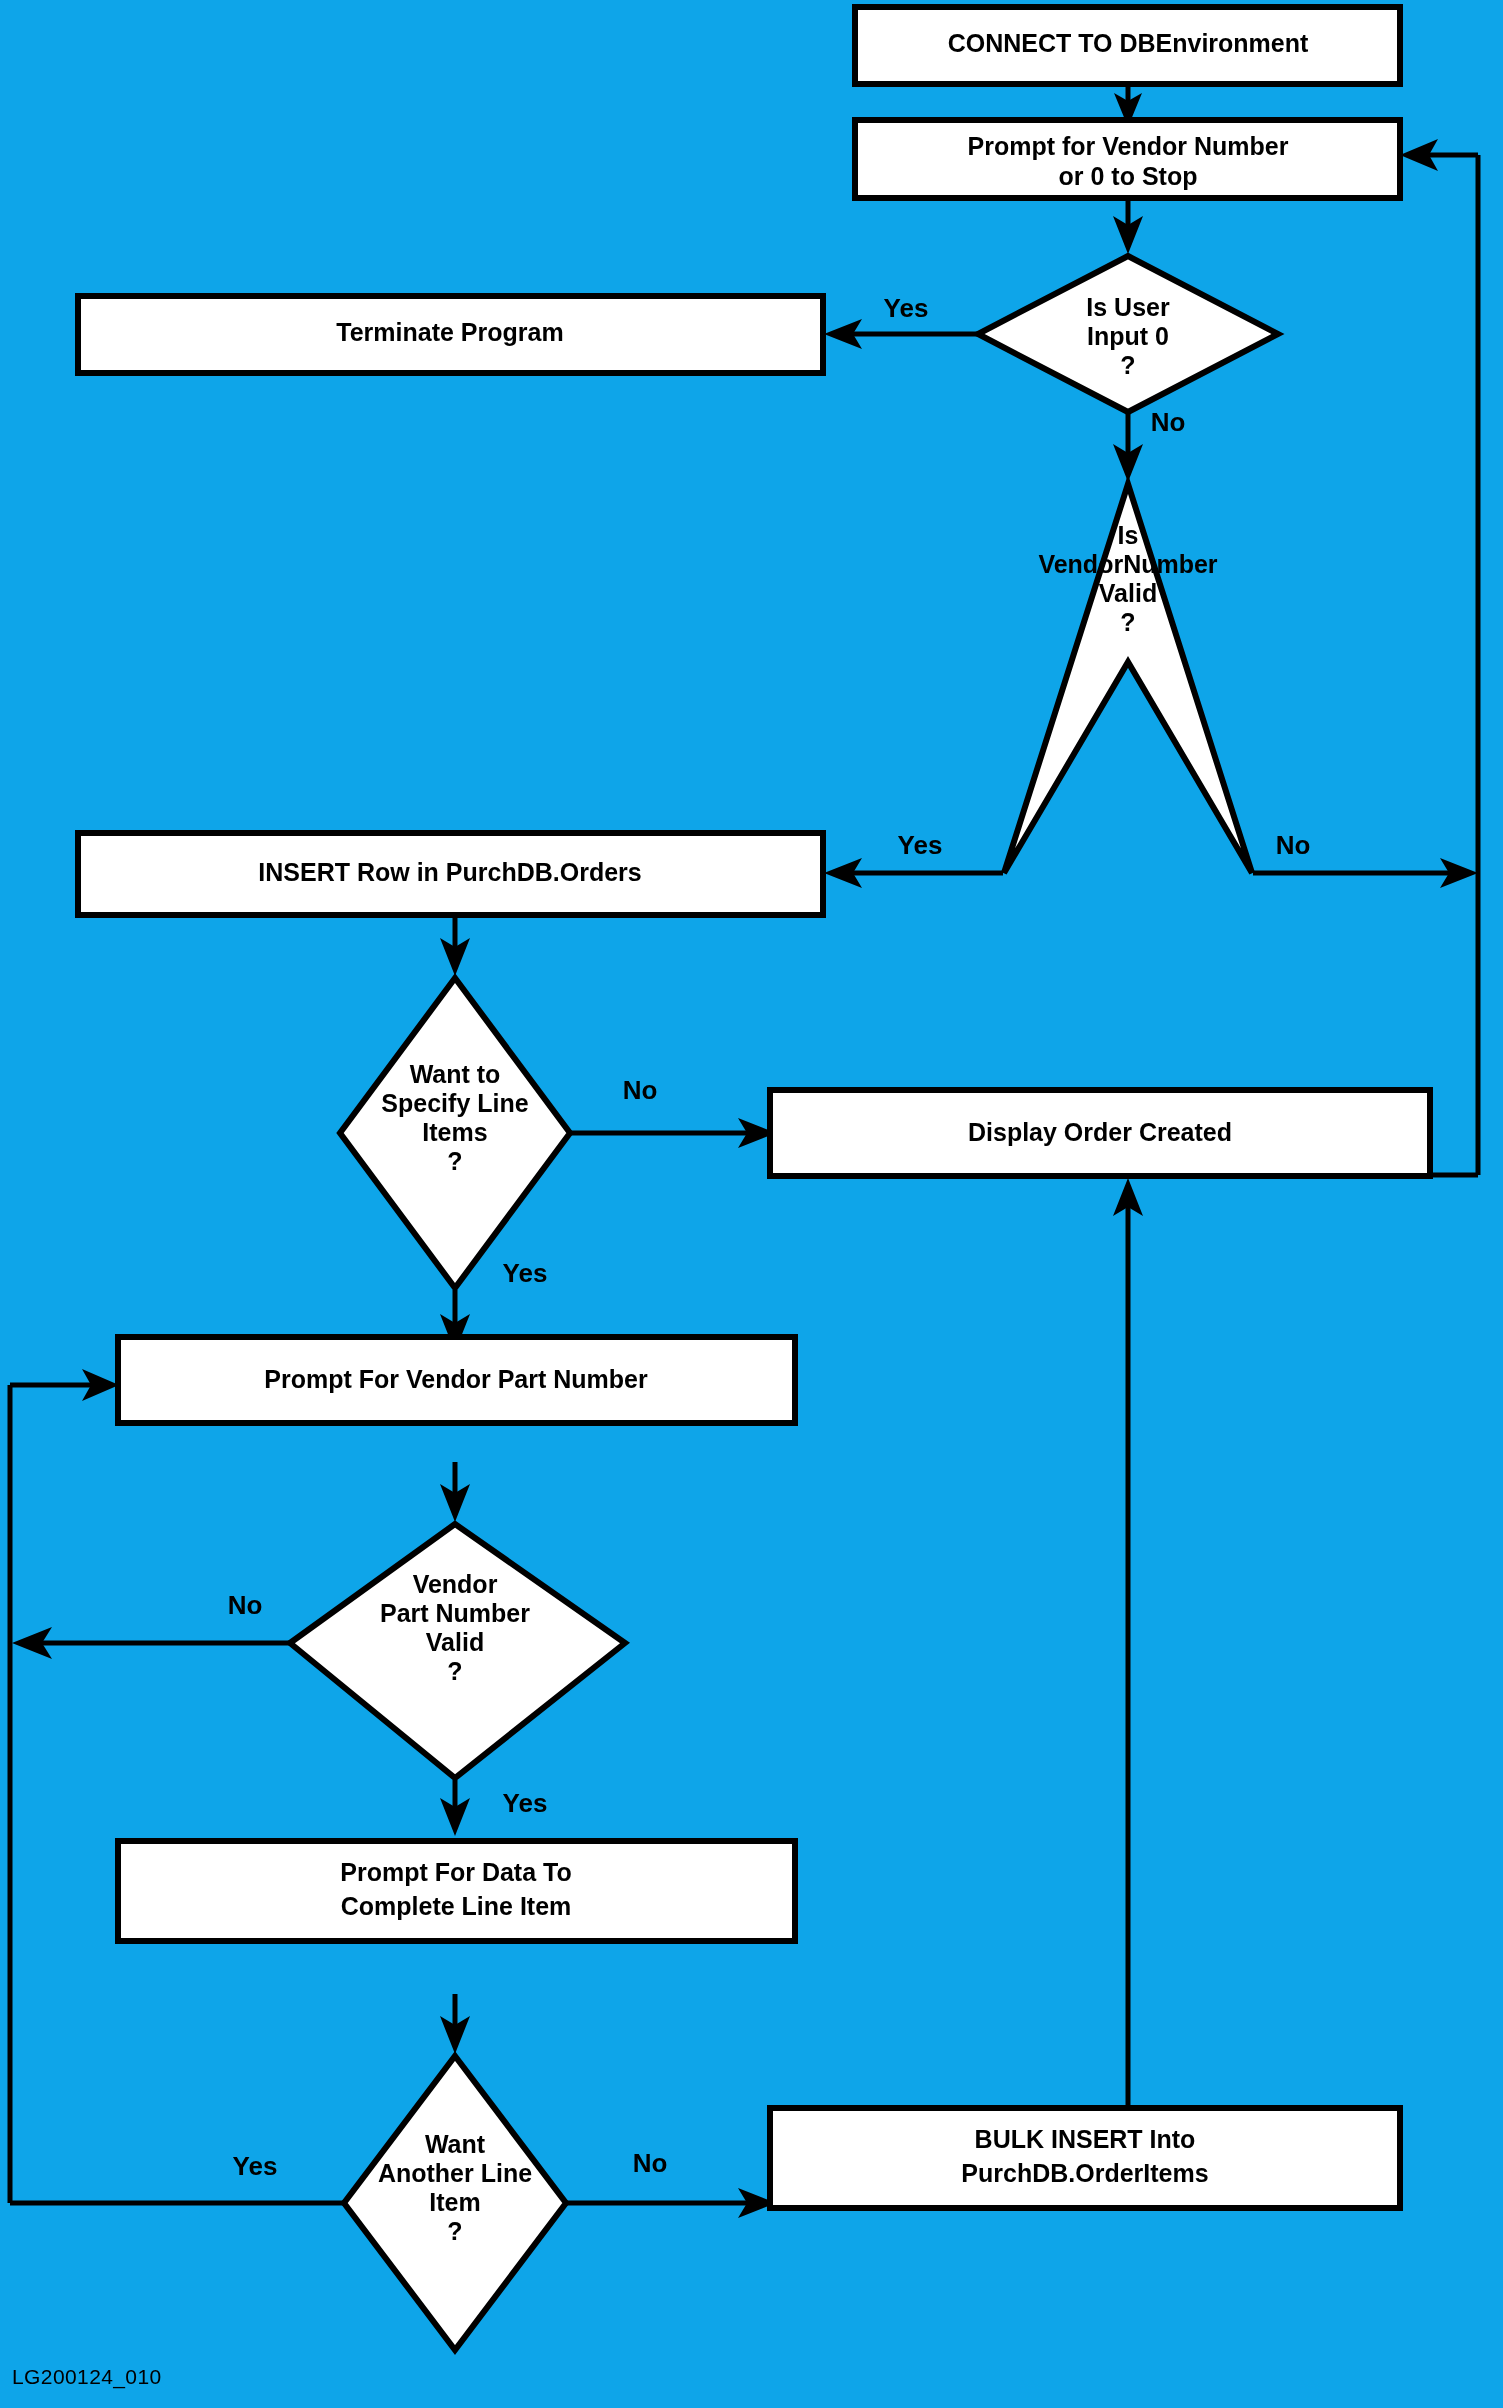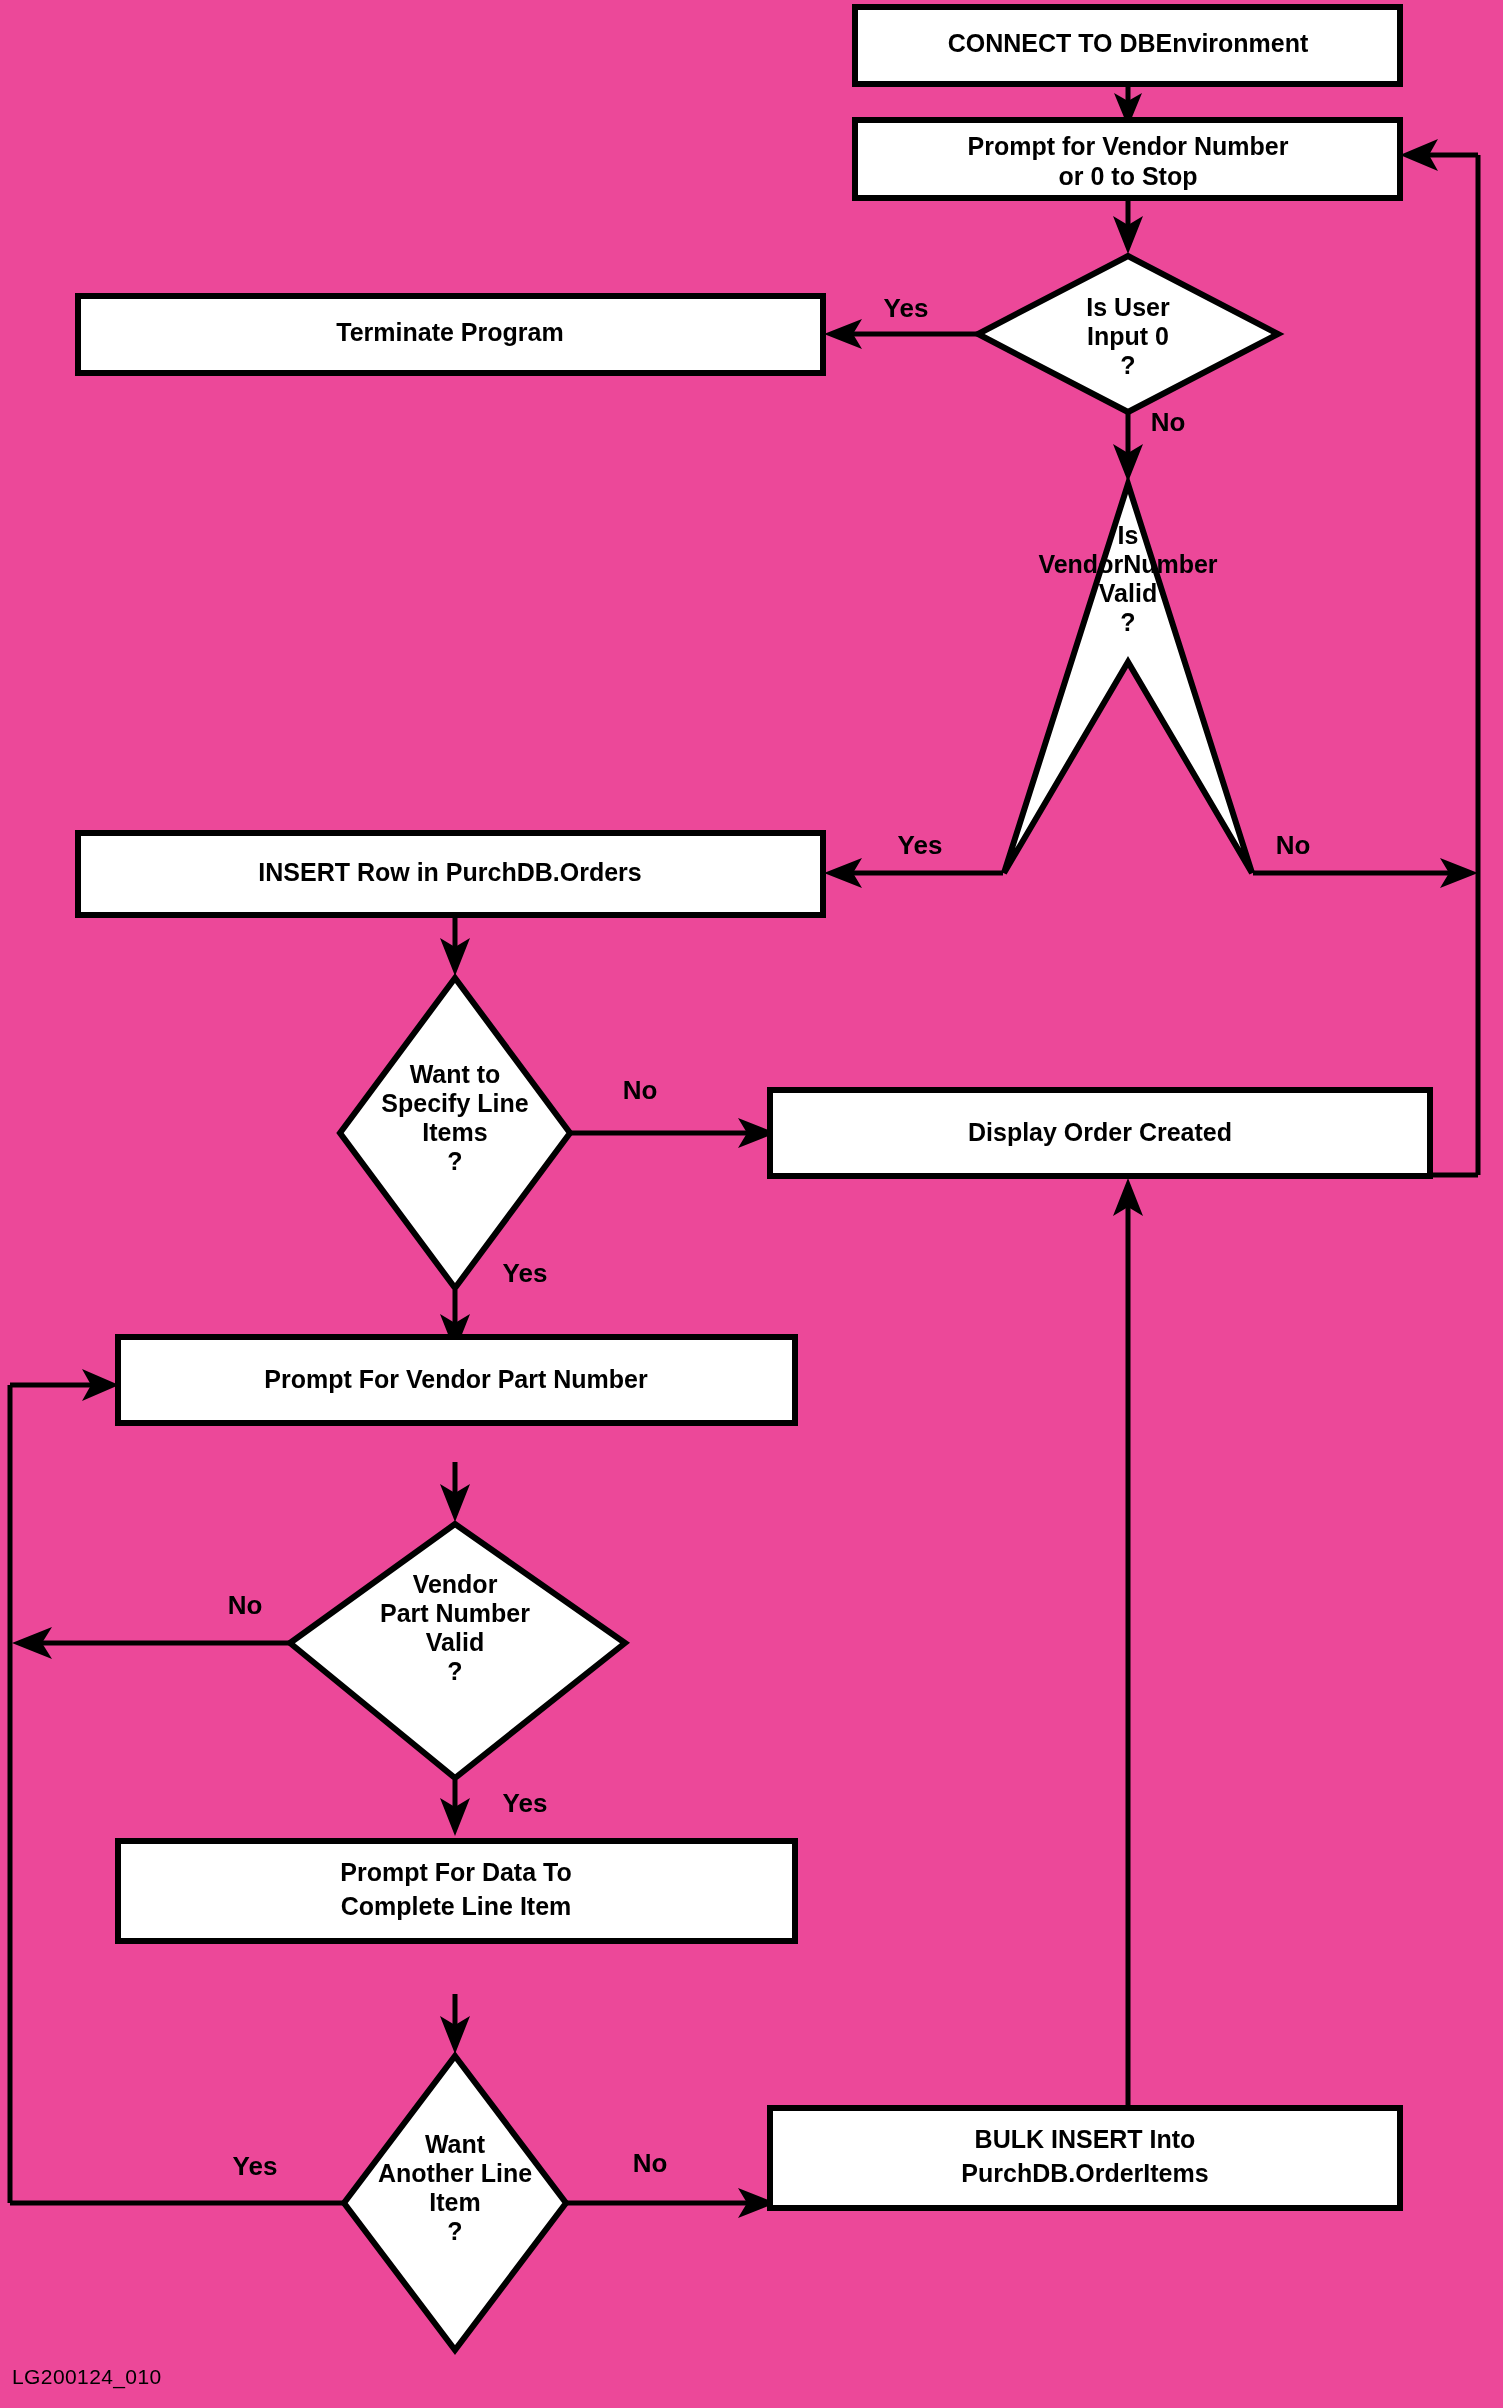--- a/index.html
+++ b/index.html
@@ -8,21 +8,21 @@
     padding: 0;
     background: #ffffff;
   }
   body {
     font-family: "Liberation Sans", sans-serif;
   }
   #flowchart-root {
     position: relative;
     width: 1503px;
     height: 2408px;
-    background: #ec4899;
+    background: #0ea5e9;
     overflow: hidden;
   }
   svg.diagram {
     position: absolute;
     top: 0;
     left: 0;
     width: 1503px;
     height: 2408px;
     display: block;
   }

